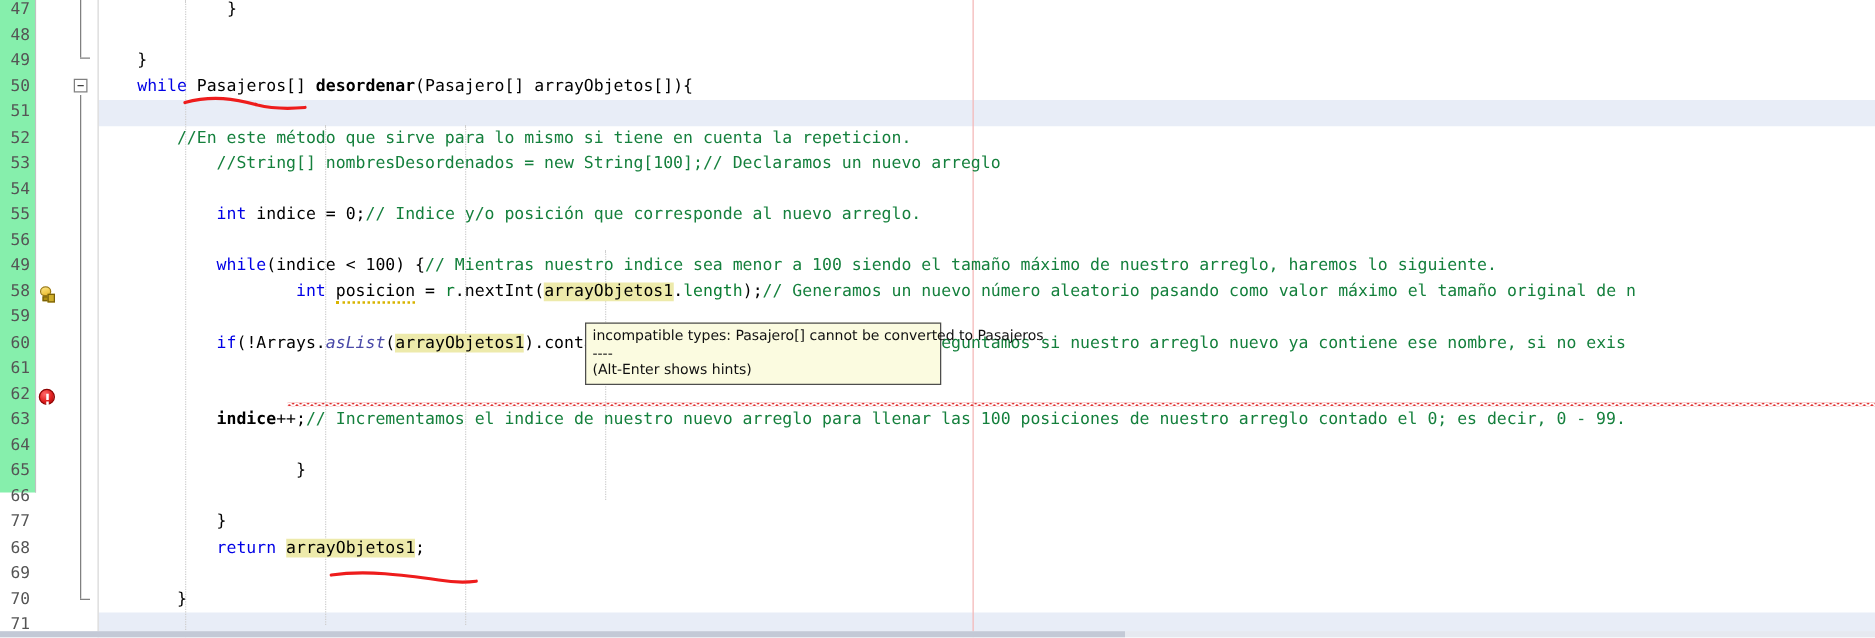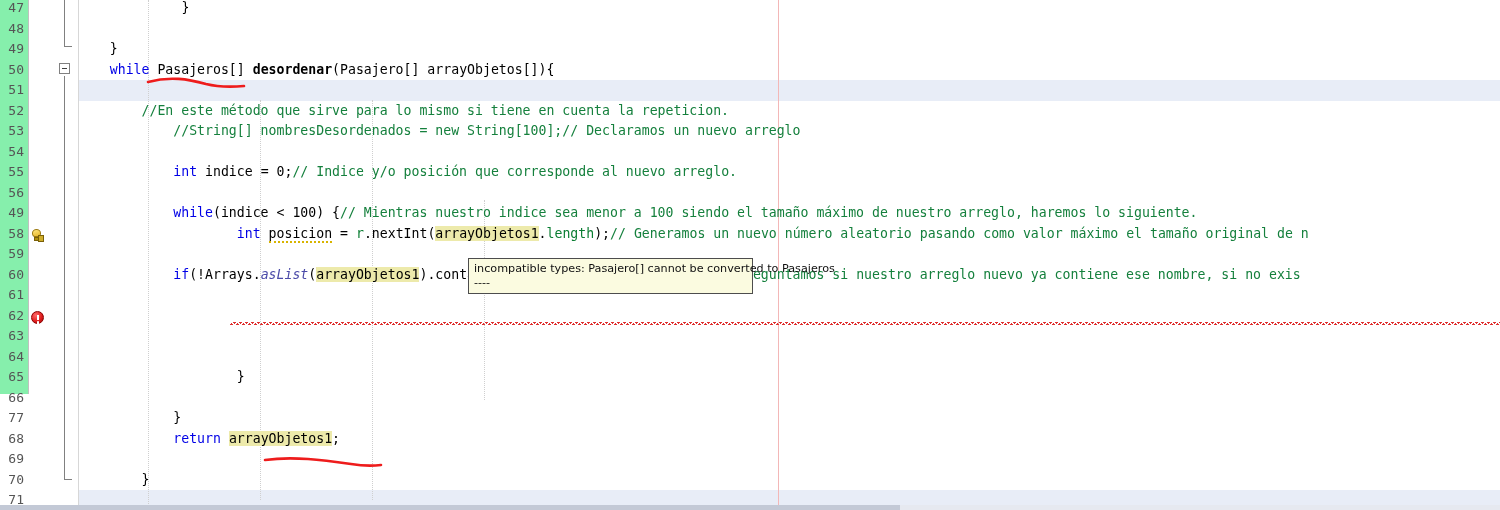--- a/index.html
+++ b/index.html
@@ -343,34 +343,36 @@
     <div class="line" style="top:162px; left:0px"><span class="plain">            </span><span class="kw">int</span><span class="plain"> indice = 0;</span><span class="cmt">// Indice y/o posición que corresponde al nuevo arreglo.</span></div>
 
     <div class="line" style="top:203px; left:0px"><span class="plain">            </span><span class="kw">while</span><span class="plain">(indice &lt; 100) {</span><span class="cmt">// Mientras nuestro indice sea menor a 100 siendo el tamaño máximo de nuestro arreglo, haremos lo siguiente.</span></div>
 
     <div class="line" style="top:223.5px; left:0px"><span class="plain">                    </span><span class="kw">int</span><span class="plain"> </span><span class="sq-warn">posicion</span><span class="plain"> = </span><span class="field">r</span><span class="plain">.nextInt(</span><span class="hl">arrayObjetos1</span><span class="plain">.</span><span class="field">length</span><span class="plain">);</span><span class="cmt">// Generamos un nuevo número aleatorio pasando como valor máximo el tamaño original de n</span></div>
 
     <div class="line" style="top:264.5px; left:0px"><span class="plain">            </span><span class="kw">if</span><span class="plain">(!Arrays.</span><span class="stat">asList</span><span class="plain">(</span><span class="hl">arrayObjetos1</span><span class="plain">).contains(arrayObjetos[posicion])) {</span><span class="cmt">// Preguntamos si nuestro arreglo nuevo ya contiene ese nombre, si no exis</span></div>
 
     <div class="wavy-err" style="left:152px; top:322px; width:1270px;"></div>
 
+    <div class="line" style="top:326px; left:0px"><span class="plain">            </span><span class="bold">indice</span><span class="plain">++;</span><span class="cmt">// Incrementamos el indice de nuestro nuevo arreglo para llenar las 100 posiciones de nuestro arreglo contado el 0; es decir, 0 - 99.</span></div>
 
     <div class="line" style="top:367px; left:0px"><span class="plain">                    }</span></div>
 
     <div class="line" style="top:408px; left:0px"><span class="plain">            }</span></div>
 
     <div class="line" style="top:428.5px; left:0px"><span class="plain">            </span><span class="kw">return</span><span class="plain"> </span><span class="hl">arrayObjetos1</span><span class="plain">;</span></div>
 
     <div class="line" style="top:469.5px; left:0px"><span class="plain">        }</span></div>
 
   </div>
 
   <div class="tooltip" style="left:468px; top:258px; width:285px;">
     <span class="tline">incompatible types: Pasajero[] cannot be converted to Pasajeros</span>
     <span class="tline">----</span>
+    <span class="tline">(Alt-Enter shows hints)</span>
   </div>
 
   <svg class="red-annot" style="left:140px; top:70px; width:130px; height:24px;" viewBox="0 0 130 24">
     <path d="M8,12 C30,6 48,9 66,14 C78,17 92,17 104,16" stroke="#ee1c1c" stroke-width="2.6" fill="none" stroke-linecap="round"></path>
   </svg>
 
   <svg class="red-annot" style="left:255px; top:450px; width:150px; height:24px;" viewBox="0 0 150 24">
     <path d="M10,10 C38,6 68,10 96,14 C108,16 118,16 126,15" stroke="#ee1c1c" stroke-width="2.6" fill="none" stroke-linecap="round"></path>
   </svg>
 

